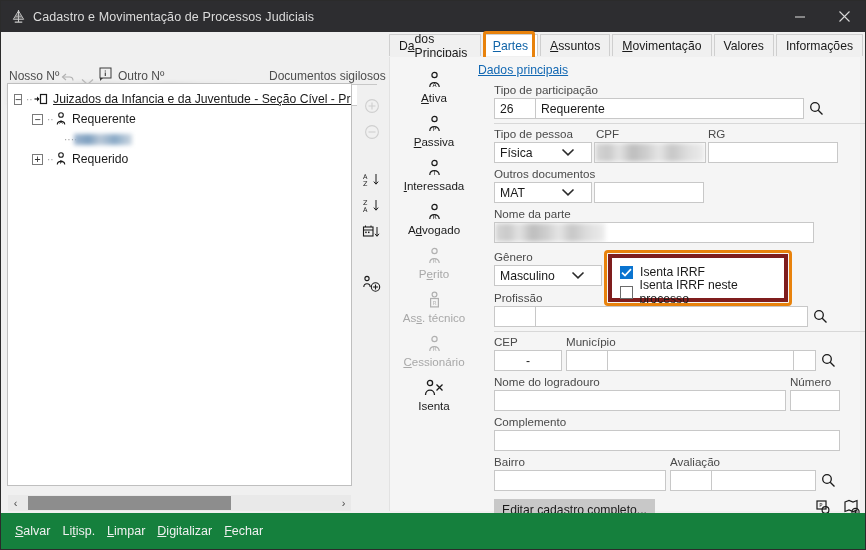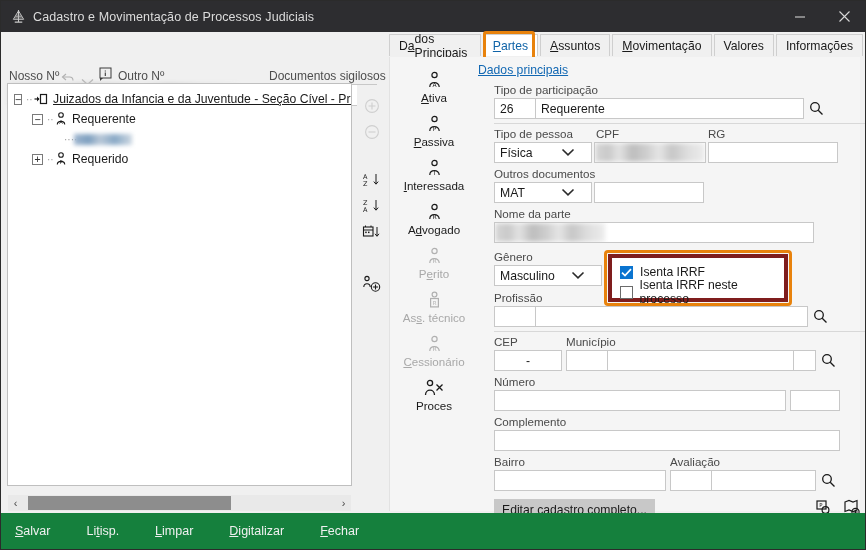--- a/index.html
+++ b/index.html
@@ -193,21 +193,21 @@
   .editbtn {
     background:#c8c8c8; border:none; height: 22px;
     font-size:12.2px; color:#1a1a1a; display:flex; align-items:center; padding:0 8px;
   }
 
   
   .bottombar {
     position:absolute; left:0; bottom:0; width: 866px; height: 36px;
     background:#15803d; display:flex; align-items:center;
   }
-  .bb-item { color:#f0f0f0; font-size:12.5px; margin-left: 36px; }
+  .bb-item { color:#f0f0f0; font-size:12.5px; margin-left: 12px; }
   .bb-item:first-child { margin-left: 14px; }
 </style>
 </head>
 <body>
 
 <div id="app">
 
   <div class="titlebar">
     <span class="title-icon">
       <svg width="15" height="15" viewBox="0 0 16 16">
@@ -478,21 +478,21 @@
       </div>
 
       <div class="person">
         <span class="pi">
           <svg width="20" height="18" viewBox="0 0 20 18">
             <circle cx="6" cy="4" r="2.6" stroke="#1a1a1a" stroke-width="1.3" fill="none"></circle>
             <path d="M1.5 16 C1.5 9.5 10.5 9.5 10.5 16" stroke="#1a1a1a" stroke-width="1.3" fill="none"></path>
             <path d="M12.5 5.5 L18.5 11.5 M18.5 5.5 L12.5 11.5" stroke="#1a1a1a" stroke-width="1.3"></path>
           </svg>
         </span>
-        <span class="pl">Proces</span>
+        <span class="pl">Isenta</span>
       </div>
     </div>
 
     <div class="form">
 
       <div class="flbl">Tipo de participação</div>
       <div class="row" style="margin-top:2px">
         <div class="fld" style="width:42px">26</div>
         <div class="fld" style="width:268px; border-left:none">Requerente</div>
         <span class="srch">
@@ -578,20 +578,21 @@
         <div class="fld" style="width:22px; border-left:none"></div>
         <span class="srch">
           <svg width="15" height="15" viewBox="0 0 15 15">
             <circle cx="6" cy="6" r="4.3" stroke="#1a1a1a" stroke-width="1.3" fill="none"></circle>
             <path d="M9.2 9.2 L13.5 13.5" stroke="#1a1a1a" stroke-width="1.3"></path>
           </svg>
         </span>
       </div>
 
       <div class="row" style="margin-top:4px">
+        <div class="flbl" style="width:296px">Nome do logradouro</div>
         <div class="flbl">Número</div>
       </div>
       <div class="row" style="margin-top:2px">
         <div class="fld" style="width:292px"></div>
         <div class="fld" style="width:50px; margin-left:4px"></div>
       </div>
 
       <div class="flbl" style="margin-top:4px">Complemento</div>
       <div class="fld" style="width:346px; margin-top:2px"></div>
 

